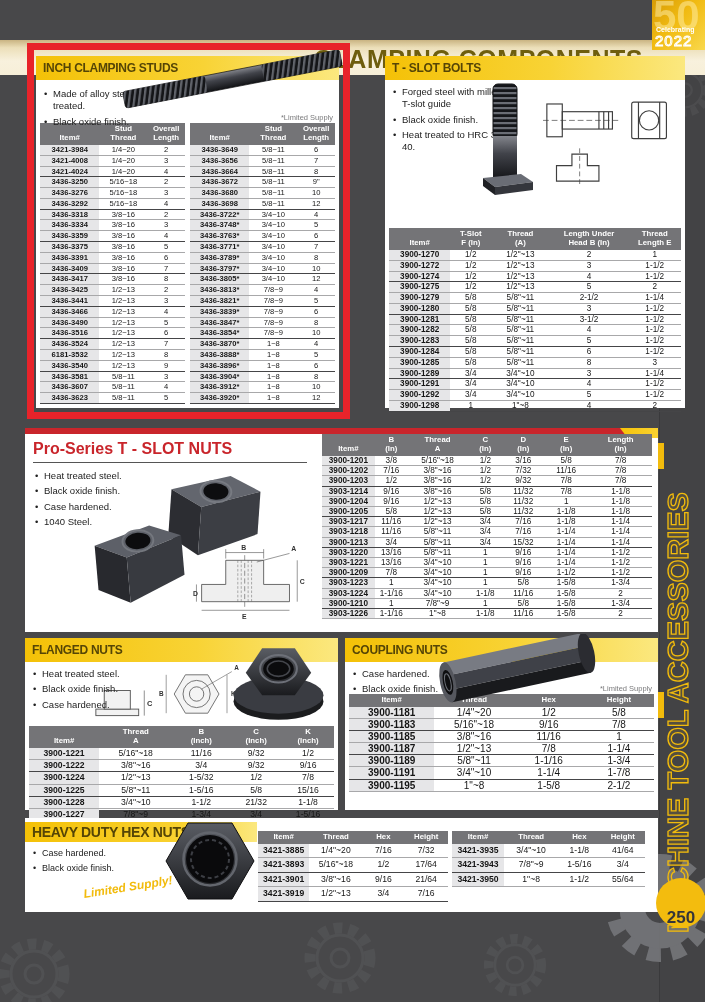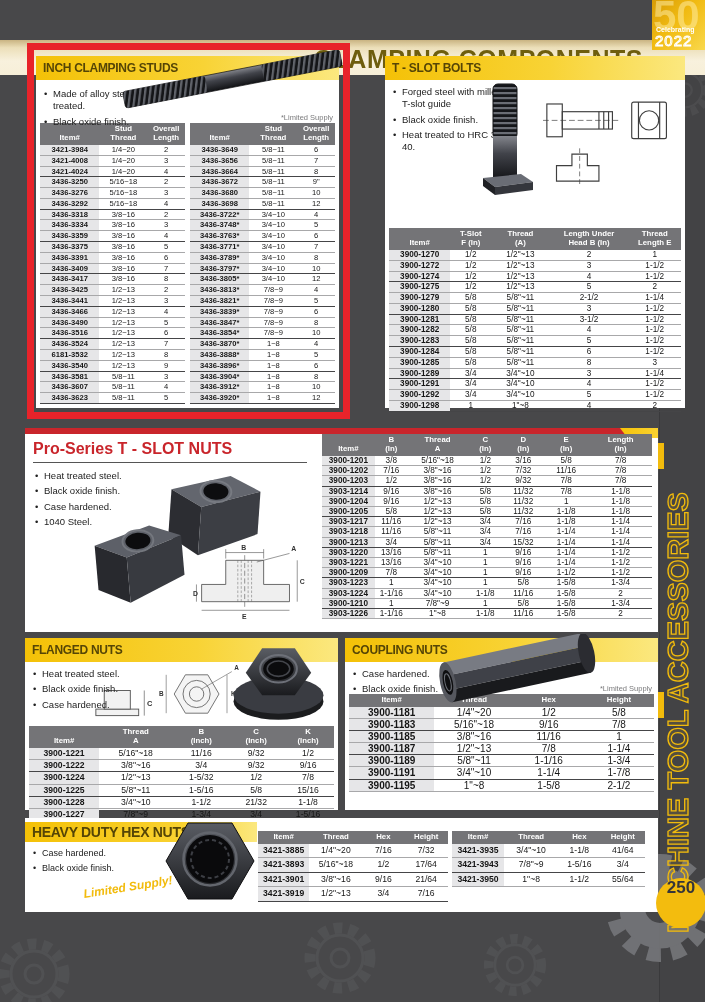--- a/index.html
+++ b/index.html
@@ -41,21 +41,21 @@
     position:absolute; left:662px; top:933px; width:548px; height:40px;
     transform:rotate(-90deg); transform-origin:0 0;
     font-size:29px; font-weight:700; letter-spacing:0px; white-space:nowrap;
     color:#f2bb0c; -webkit-text-fill-color:rgba(242,187,12,.10); -webkit-text-stroke:1.3px #f2bb0c;
     z-index:2;
   }
   .side-tab { position:absolute; left:655px; width:9px; height:26px; background:#f2bb0c; z-index:1; }
   .side-tab.t1 { top:150px; } .side-tab.t2 { top:443px; } .side-tab.t3 { top:692px; }
   .page-num {
     position:absolute; left:656px; top:878px; width:50px; height:50px; border-radius:50%;
-    background:#f3bc0e; z-index:3; display:flex; align-items:flex-start; justify-content:center;
+    background:#f3bc0e; z-index:3; display:flex; align-items:flex-end; justify-content:center;
   }
   .page-num span { font-size:17px; font-weight:800; color:#35353a; }
 
   
   .gear { position:absolute; z-index:1; color:#8b8c90; opacity:.13; }
   .gear.solid { color:#75767a; opacity:.9; }
 
   
   .card { position:absolute; background:#fff; z-index:2; }
   .sec-bar {

